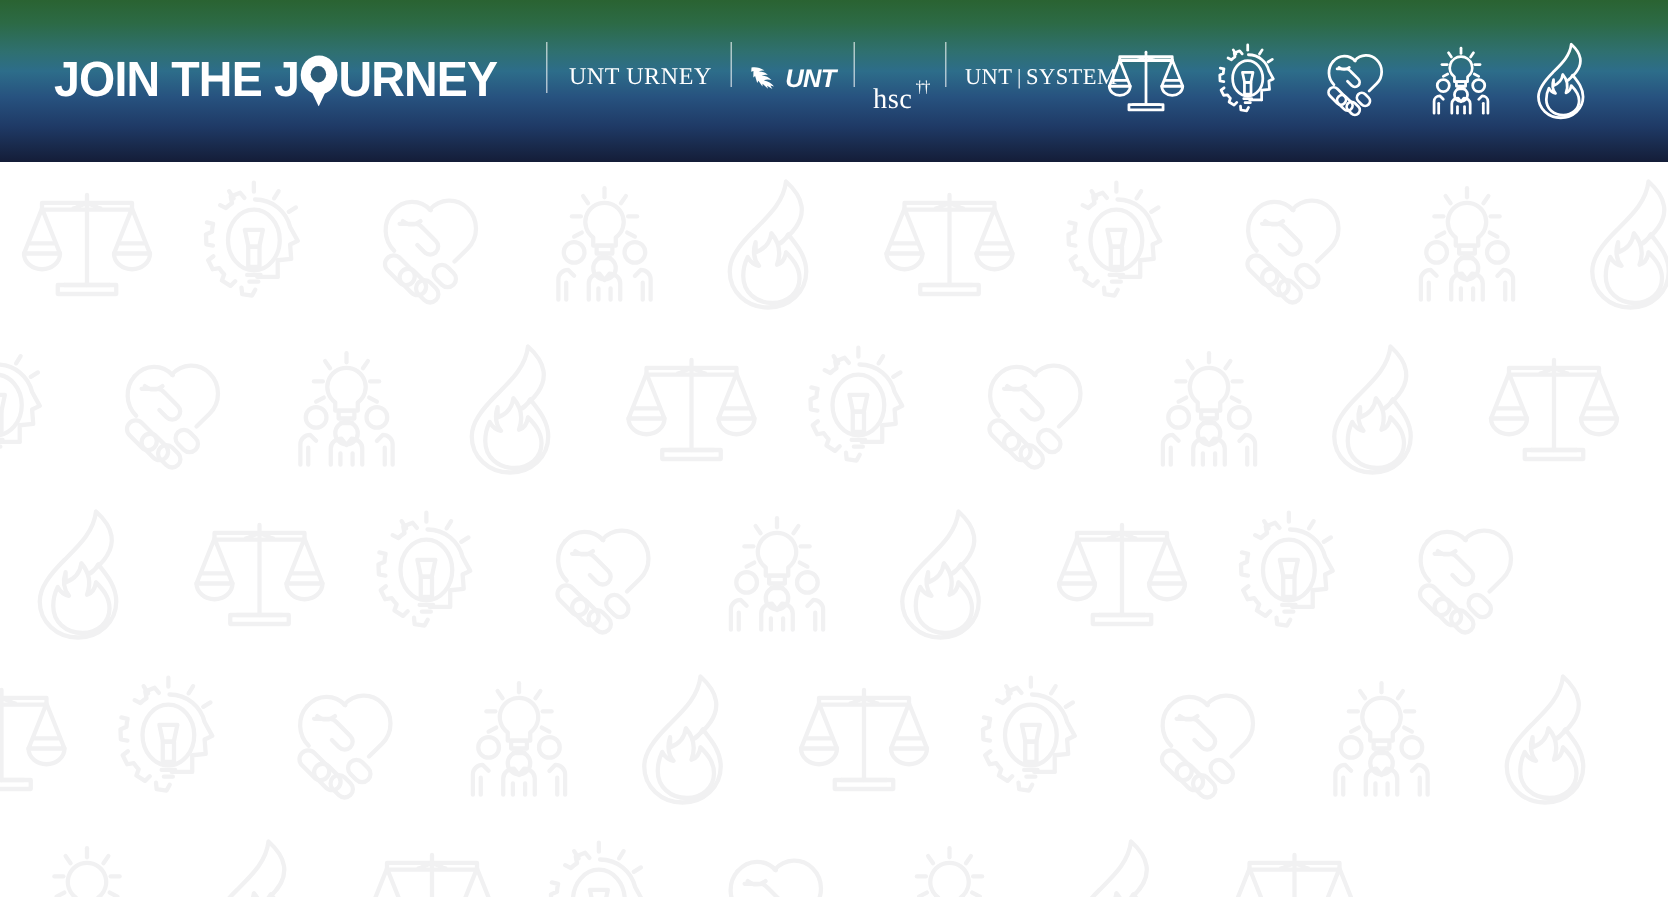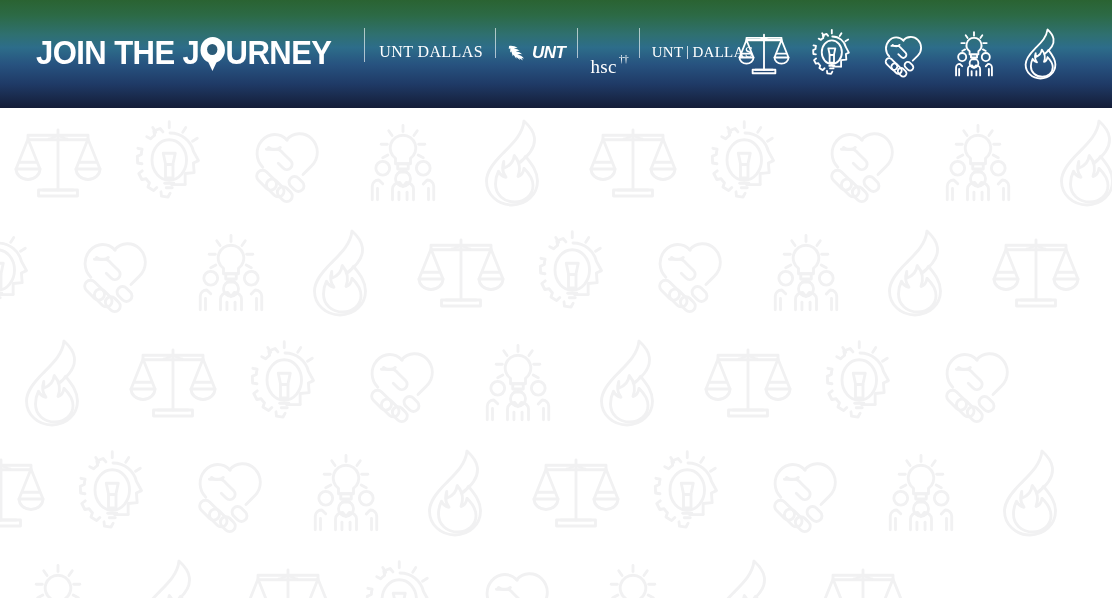--- a/index.html
+++ b/index.html
@@ -233,21 +233,21 @@
           <span class="pin-body"></span>
           <span class="pin-tail"></span>
           <span class="pin-hole"></span>
         </span>
         <span class="wm-seg">URNEY</span>
       </div>
 
       <span class="brand-divider"></span>
 
       <div class="brand-logo" id="logo-unt-system">
-        <span>UNT DALLAS</span>
+        <span>UNT URNEY</span>
       </div>
 
       <span class="brand-divider thin"></span>
 
       <div class="brand-logo" id="logo-unt">
         <span>
           <svg width="22" height="20" viewBox="0 0 22 20" fill="#ffffff">
             <path d="M1 5 C4 4.4, 7 5.2, 9.6 7 C8.2 6.9, 6.9 7.1, 5.8 7.7 C8 7.6, 10.2 8.4, 11.9 9.9
                      C10.4 9.6, 9 9.8, 7.8 10.4 C10.3 10.5, 12.6 11.6, 14.3 13.4
                      C12.4 12.8, 10.7 12.9, 9.2 13.6 C12 13.9, 14.4 15.3, 16 17.6
@@ -263,21 +263,21 @@
       <div class="brand-logo" id="logo-hsc">
         <span>hsc</span>
         <span class="hsc-mark">††</span>
       </div>
 
       <span class="brand-divider thin"></span>
 
       <div class="brand-logo" id="logo-unt-dallas">
         <span>UNT</span>
         <span class="ud-bar"></span>
-        <span>DALLAS</span>
+        <span>SYSTEM</span>
       </div>
 
     </div>
 
     <div id="header-icons">
 
       <div class="header-icon">
         <svg width="56" height="56" viewBox="0 0 64 64" fill="none" stroke="#ffffff" stroke-width="2.1" stroke-linecap="round" stroke-linejoin="round">
           <path d="M32 10v40"></path>
           <path d="M12 16h40"></path>

